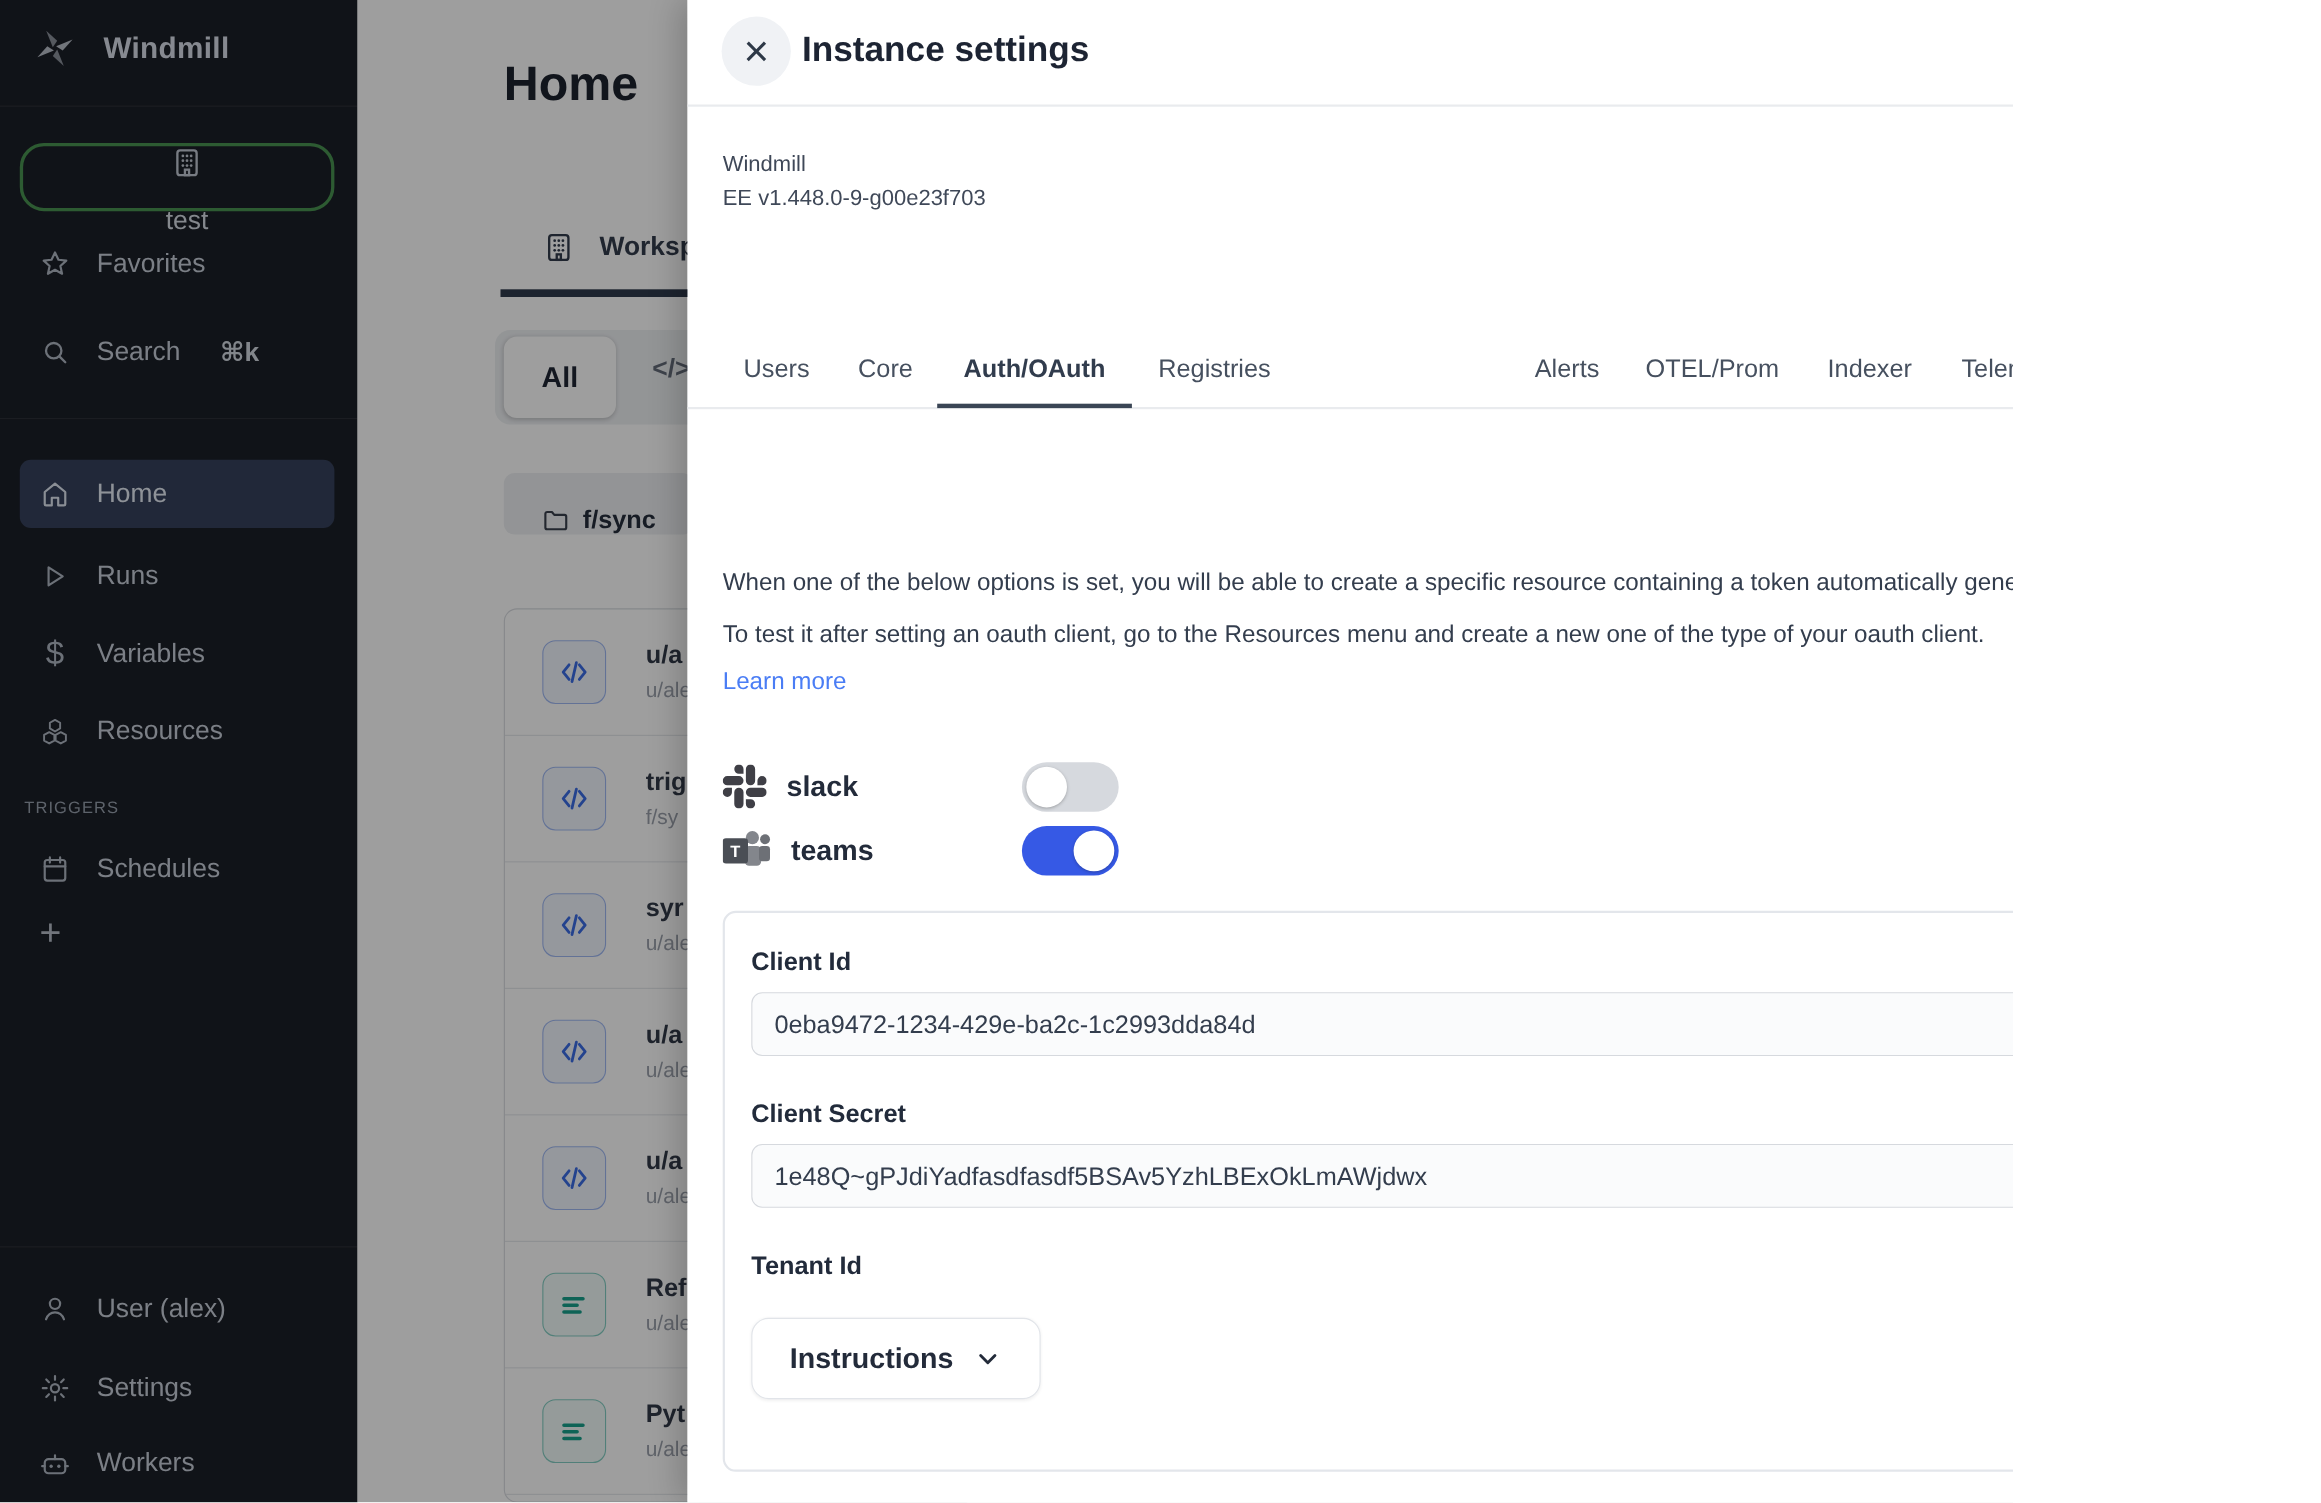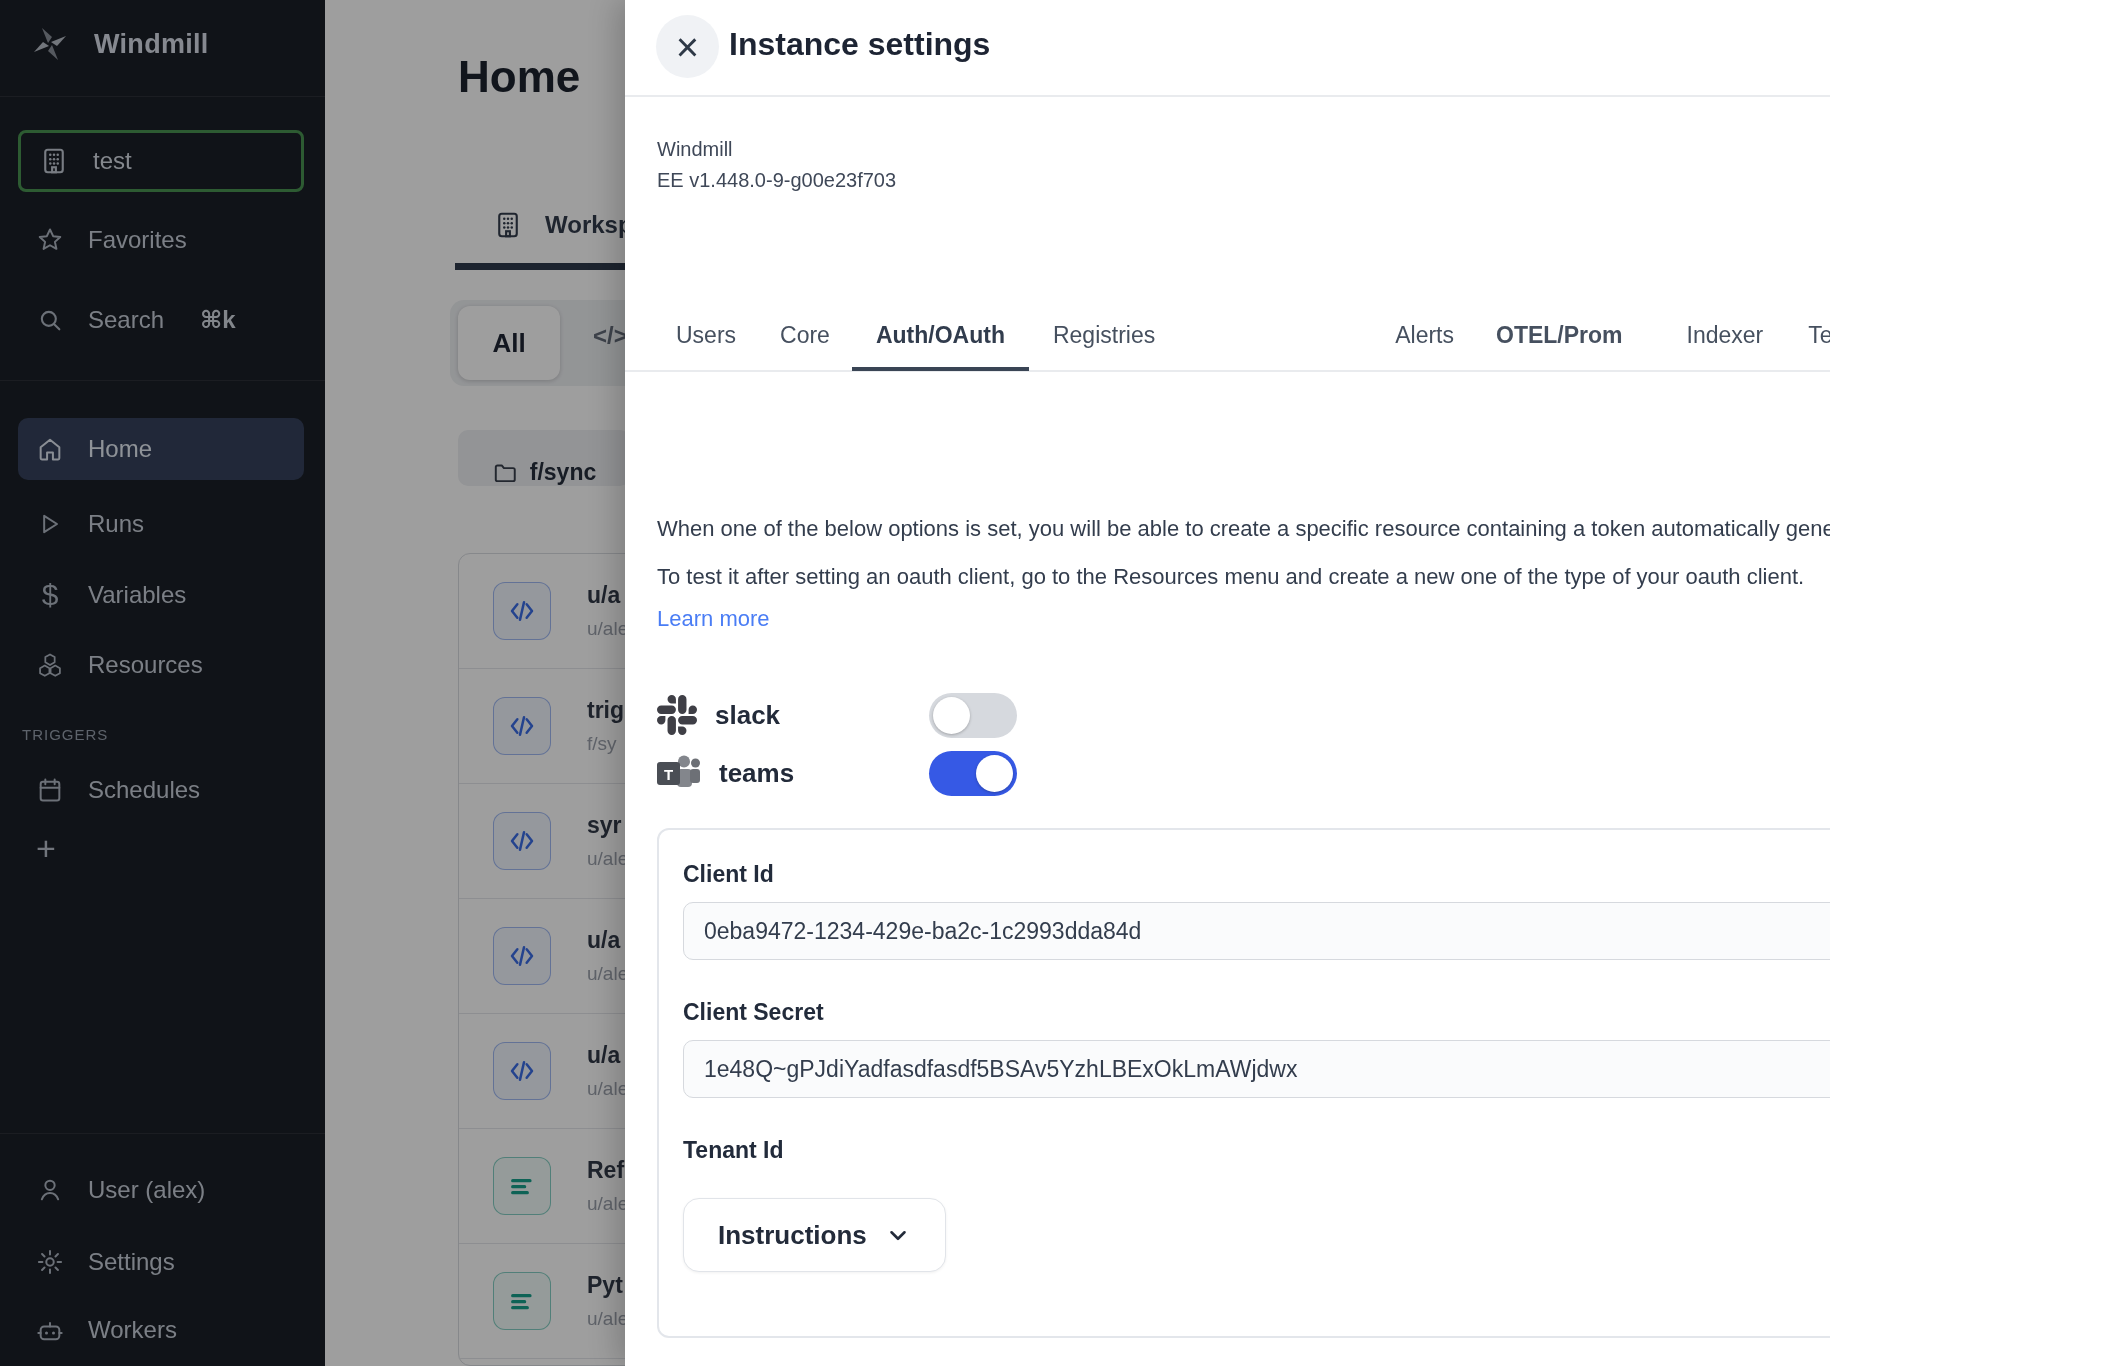--- a/index.html
+++ b/index.html
@@ -6,21 +6,21 @@
   html,body { width:2110px; height:1366px; overflow:hidden; background:#fff;
               font-family:"Liberation Sans","DejaVu Sans",sans-serif; }
   .stage { position:relative; width:1830px; height:1366px; overflow:hidden; background:#fff;padding-left:45px; }
 
   
   .sidebar { position:absolute; left:0; top:0; width:325px; height:1366px; background:#1b1f27; z-index:1; }
   .brand { position:absolute; left:30px; top:24px; display:flex; align-items:center; gap:24px; }
   .brand-name { font-size:27px; font-weight:bold; color:#d8dee8; letter-spacing:.3px; }
   .sdivider { position:absolute; left:0; width:100%; height:1px; background:rgba(255,255,255,.08); }
   .ws-btn { position:absolute; left:18px; top:130px; width:286px; height:62px; border:3px solid #4a9452;
-            border-radius:8px; display:flex; align-items:center; gap:24px; padding-left:18px; color:#c9d0da; cursor:pointer; }
+            border-radius:22px; display:flex; align-items:center; gap:24px; padding-left:18px; color:#c9d0da; cursor:pointer;flex-direction:column; }
   .ws-label { font-size:24px; color:#d5dbe4; }
   .srow { position:absolute; left:36px; height:44px; display:flex; align-items:center; gap:24px; color:#aeb6c2; cursor:pointer; }
   .srow .slabel { font-size:24px; color:#c7ced8; }
   .skbd { font-size:24px; font-weight:bold; color:#d2d8e0; margin-left:12px; }
   .nav-pill { position:absolute; left:18px; top:418px; width:286px; height:62px; background:#36425c;
               border-radius:10px; display:flex; align-items:center; gap:24px; padding-left:18px; color:#dfe6f1; cursor:pointer; }
   .nav-pill .slabel { font-size:24px; color:#e6ecf5; }
   .sec-label { position:absolute; left:22px; top:726px; font-size:15px; letter-spacing:1px; color:#97a0ad; }
   .plus-glyph { font-size:34px; color:#b6bdc8; font-weight:300; }
 
@@ -58,21 +58,21 @@
                background:#f0f2f5; display:flex; align-items:center; justify-content:center;
                font-size:40px; color:#2e3947; line-height:1; cursor:pointer; }
   .d-title { position:absolute; left:104px; top:26px; font-size:32px; font-weight:bold; color:#1d2433; }
   .d-hdiv { position:absolute; left:0; top:95px; width:100%; height:2px; background:#e9ebee; }
   .version { position:absolute; left:32px; top:134px; font-size:20px; color:#3f4858; line-height:31px; }
   .dtabs { position:absolute; left:0; top:300px; width:100%; height:72px; border-bottom:2px solid #e9ebee;
            display:flex; align-items:center; padding-left:51px; }
   .dtab { position:relative; font-size:23px; color:#46505f; height:72px; line-height:72px; cursor:pointer; white-space:nowrap; }
   .dtab:nth-child(1){margin-right:44px;} .dtab:nth-child(2){margin-right:46px;}
   .dtab:nth-child(3){margin-right:48px;} .dtab:nth-child(4){margin-right:240px;}
-  .dtab:nth-child(5){margin-right:42px;} .dtab:nth-child(6){margin-right:64px;font-weight:bold;}
+  .dtab:nth-child(5){margin-right:42px;} .dtab:nth-child(6){margin-right:44px;}
   .dtab:nth-child(7){margin-right:45px;}
   .dtab.active { color:#313c4d; font-weight:600; }
   .dtab.active::after { content:''; position:absolute; left:-24px; right:-24px; bottom:0; height:4px; background:#3a4555; }
   .dsubtabs { position:absolute; left:0; top:410px; width:100%; height:82px; border-bottom:2px solid #e9ebee;
               display:flex; align-items:center; padding-left:57px; gap:56px; }
   .dsub { position:relative; font-size:23px; color:#46505f; height:82px; line-height:82px; cursor:pointer; }
   .dsub.active { color:#313c4d; font-weight:600; }
   .dsub.active::after { content:''; position:absolute; left:-30px; right:-30px; bottom:0; height:4px; background:#3a4555; }
   .ddesc { position:absolute; left:32px; top:505px; font-size:22px; color:#333d4d; line-height:48px; white-space:nowrap; }
   .dlink { position:absolute; left:32px; top:606px; font-size:22px; cursor:pointer; }

